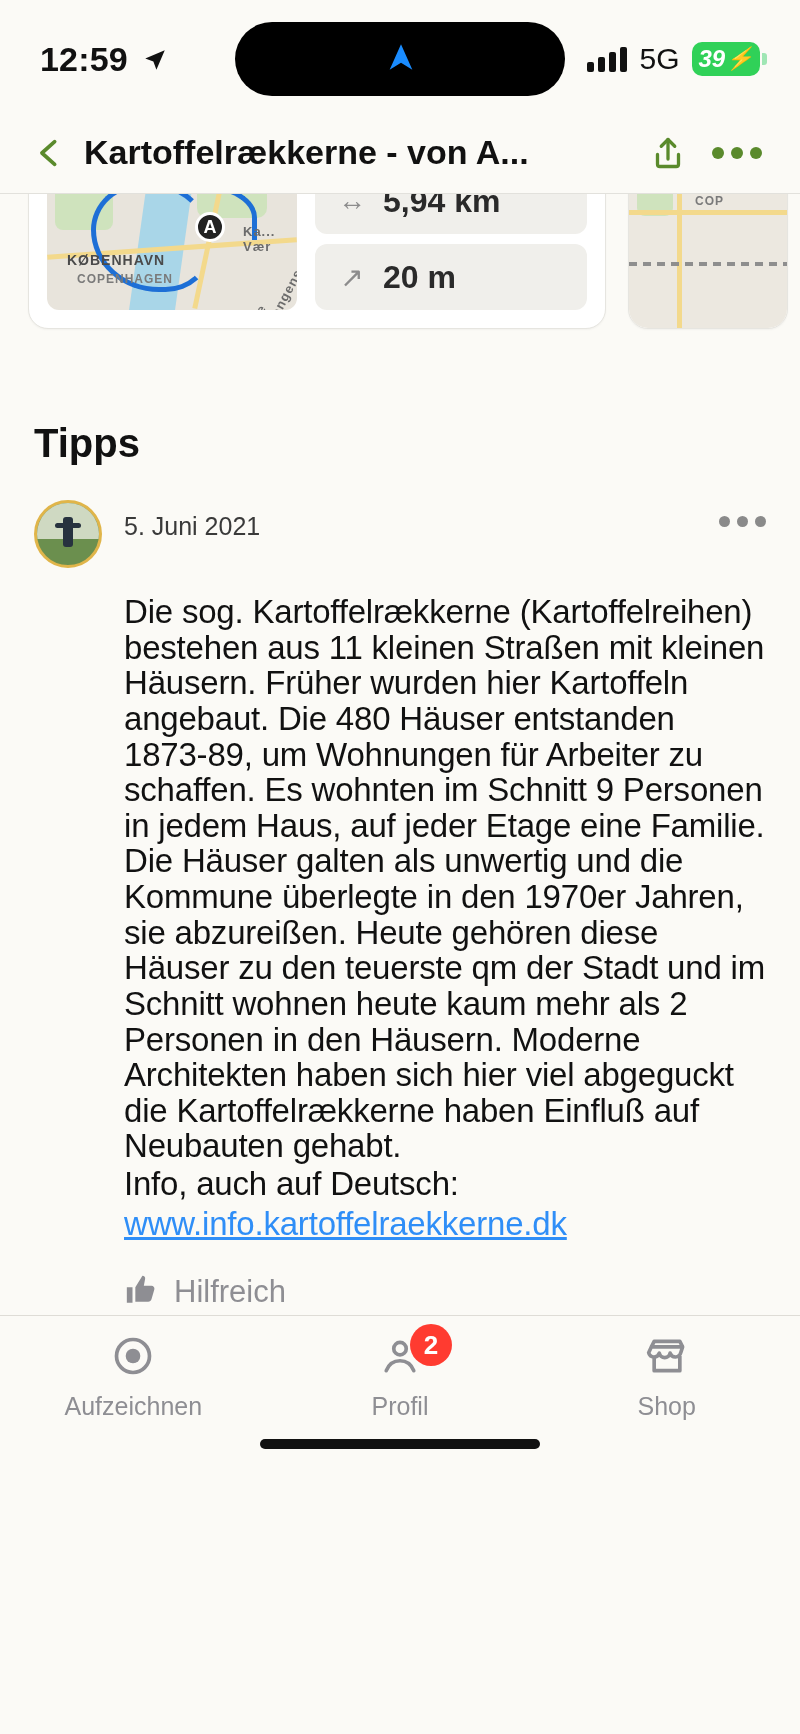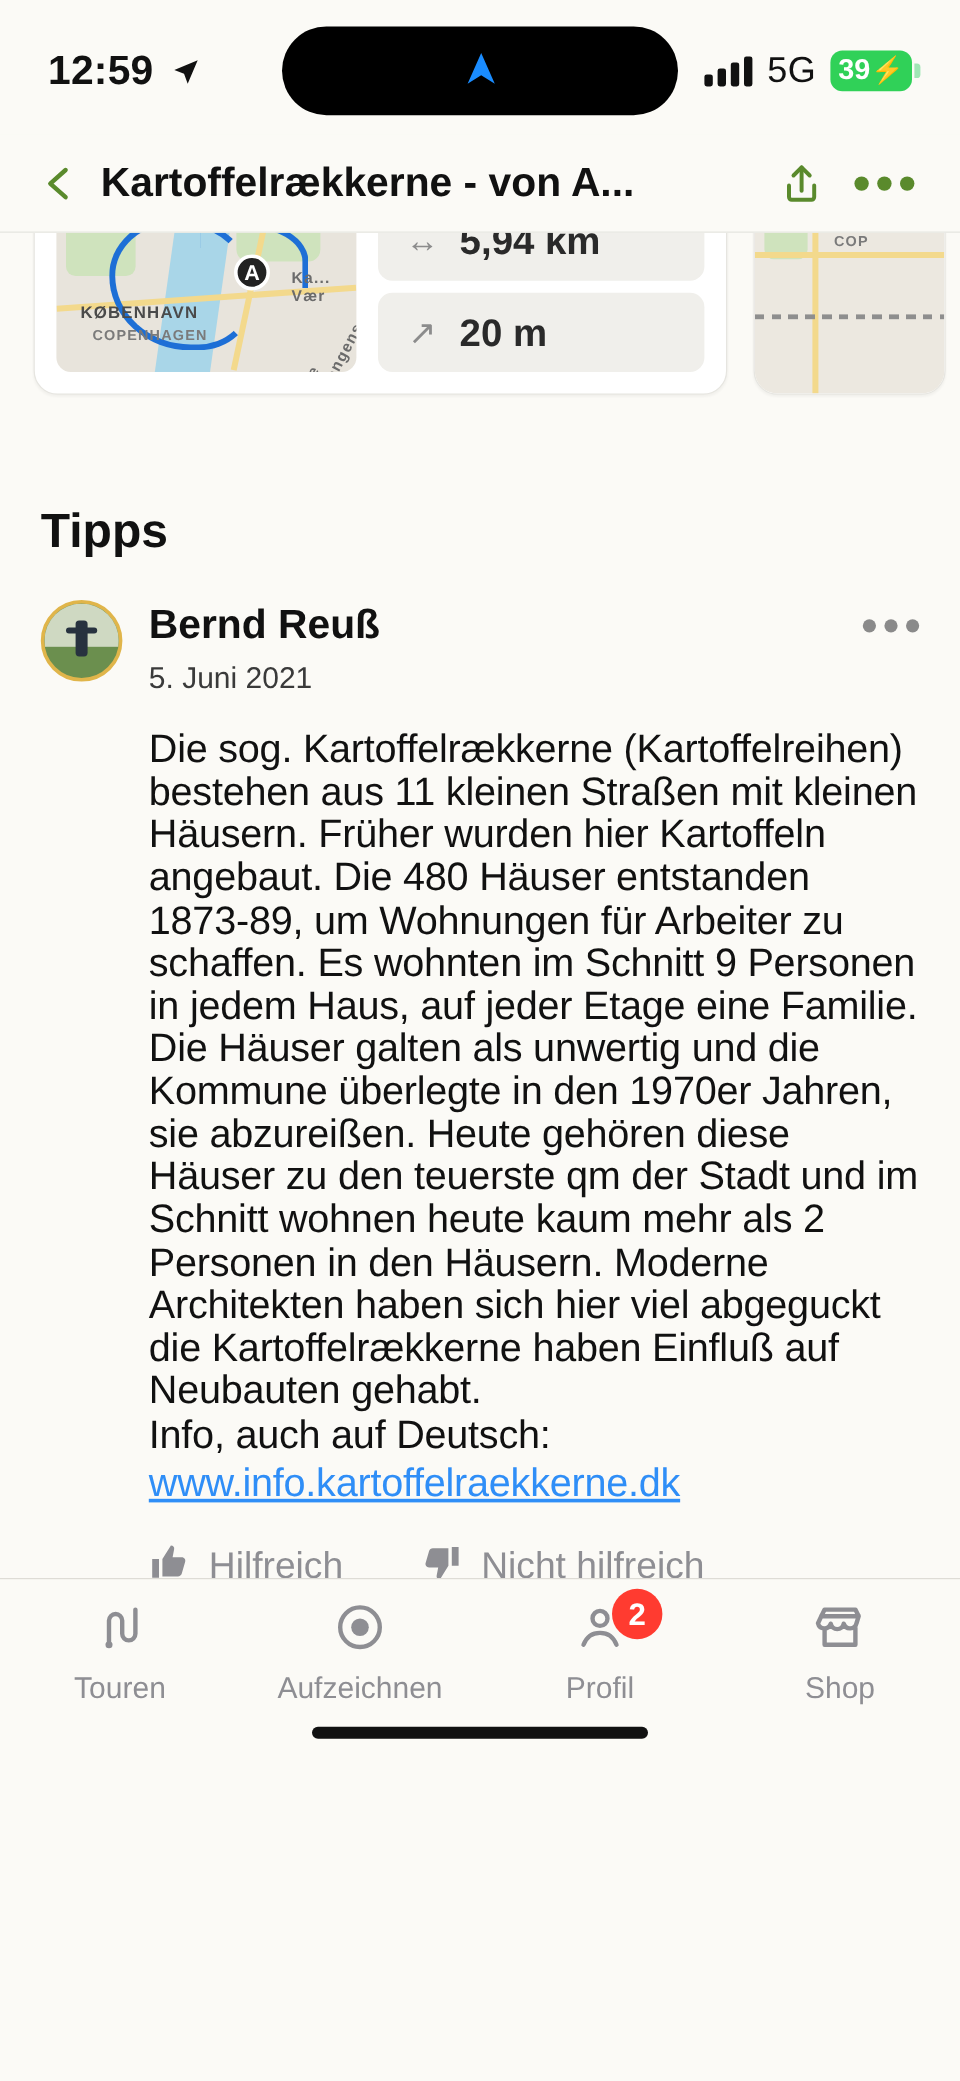--- a/index.html
+++ b/index.html
@@ -55,21 +55,21 @@
   .sb-bars i:nth-child(3){ height: 20px; }
   .sb-bars i:nth-child(4){ height: 25px; }
   .sb-net { font-size: 30px; font-weight: 500; color: #111; letter-spacing: 0.3px; }
   .sb-batt {
     position: relative;
     min-width: 68px; height: 34px;
     background: #30d158; border-radius: 10px;
     display: flex; align-items: center; justify-content: center;
     padding: 0 6px;
   }
-  .sb-batt span { font-size: 24px; font-weight: 700; color: #fff; }
+  .sb-batt span { font-size: 24px; font-weight: 700; color: #fff; font-style: italic; }
   .sb-batt .bolt { font-size: 22px; color: #fff; margin-left: 1px; }
   .sb-batt::after {
     content: ""; position: absolute; right: -7px; top: 11px;
     width: 5px; height: 12px; background: #9fe6b4; border-radius: 0 3px 3px 0;
   }
 
   
   .navbar {
     flex: 0 0 82px;
     height: 82px;
@@ -370,21 +370,20 @@
 
     <div class="section-title">Tipps</div>
 
     <div class="tip">
       <div class="tip-head">
         <div class="avatar">
           <div class="sky"></div>
             <div class="person"></div>
         </div>
         <div class="tip-meta">
-          <div class="tip-author">Bernd Reuß</div>
           <div class="tip-date">5. Juni 2021</div>
         </div>
         <div class="tip-more">
             <i></i>
             <i></i>
             <i></i>
           </div>
       </div>
 
       <div class="tip-body">
@@ -395,28 +394,20 @@
 
       <div class="tip-actions">
         <div class="act">
           <span>
             <svg width="34" height="34" viewBox="0 0 24 24">
                 <path d="M2 10h4v11H2V10zm6 0 5-8c1.4 0 2.2 1 1.9 2.3L14 9h5.4c1.4 0 2.4 1.3 2 2.6l-2 7c-.3 1-1.2 1.7-2.3 1.7H8V10z" fill="#8e8e93"></path>
               </svg>
           </span>
           <span class="lbl">Hilfreich</span>
         </div>
-        <div class="act">
-          <span>
-            <svg width="34" height="34" viewBox="0 0 24 24">
-                <path d="M22 14h-4V3h4v11zm-6 0-5 8c-1.4 0-2.2-1-1.9-2.3L10 15H4.6c-1.4 0-2.4-1.3-2-2.6l2-7C4.9 4.4 5.8 3.7 6.9 3.7H16V14z" fill="#8e8e93"></path>
-              </svg>
-          </span>
-          <span class="lbl">Nicht hilfreich</span>
-        </div>
       </div>
     </div>
 
     <div class="divider"></div>
 
     <div class="add-tip">
       <span>
         <svg width="44" height="44" viewBox="0 0 24 24">
           <path d="M12 3c5 0 9 3.3 9 7.4 0 4.1-4 7.4-9 7.4-1 0-2-.1-2.9-.4L4 20l1.3-3.4C3.9 15.2 3 13 3 10.4 3 6.3 7 3 12 3z" fill="none" stroke="#2f8ef7" stroke-width="2"></path>
         </svg>
@@ -425,29 +416,20 @@
     </div>
 
     <div class="thick-divider"></div>
 
     <div class="section-title2">Meistbesucht im</div>
   </div>
 
   <div class="tabbar">
 
 
-    <div class="tab">
-      <span>
-        <svg width="44" height="44" viewBox="0 0 24 24" fill="none" stroke="#8e8e93" stroke-width="2" stroke-linecap="round">
-          <path d="M7 20V9a3 3 0 1 1 6 0v6a3 3 0 1 0 6 0V4"></path>
-          <circle cx="7" cy="20" r="1.6" fill="#8e8e93" stroke="none"></circle>
-        </svg>
-      </span>
-      <span class="tl">Touren</span>
-    </div>
 
     <div class="tab">
       <span>
         <svg width="44" height="44" viewBox="0 0 24 24">
           <circle cx="12" cy="12" r="9" fill="none" stroke="#8e8e93" stroke-width="2"></circle>
           <circle cx="12" cy="12" r="4" fill="#8e8e93"></circle>
         </svg>
       </span>
       <span class="tl">Aufzeichnen</span>
     </div>

